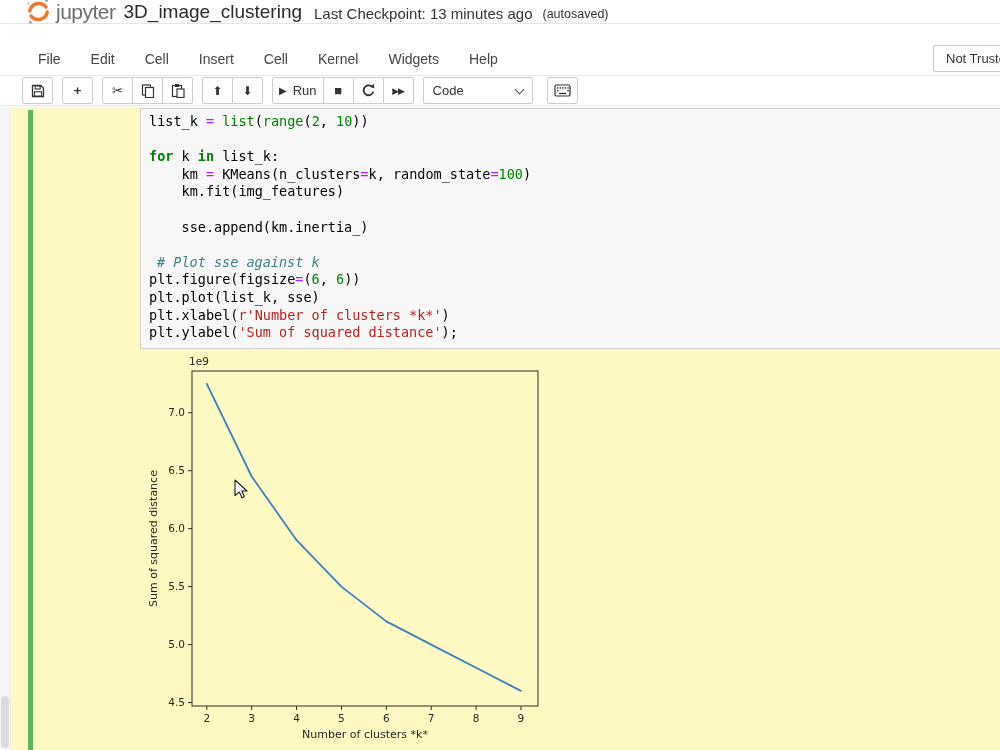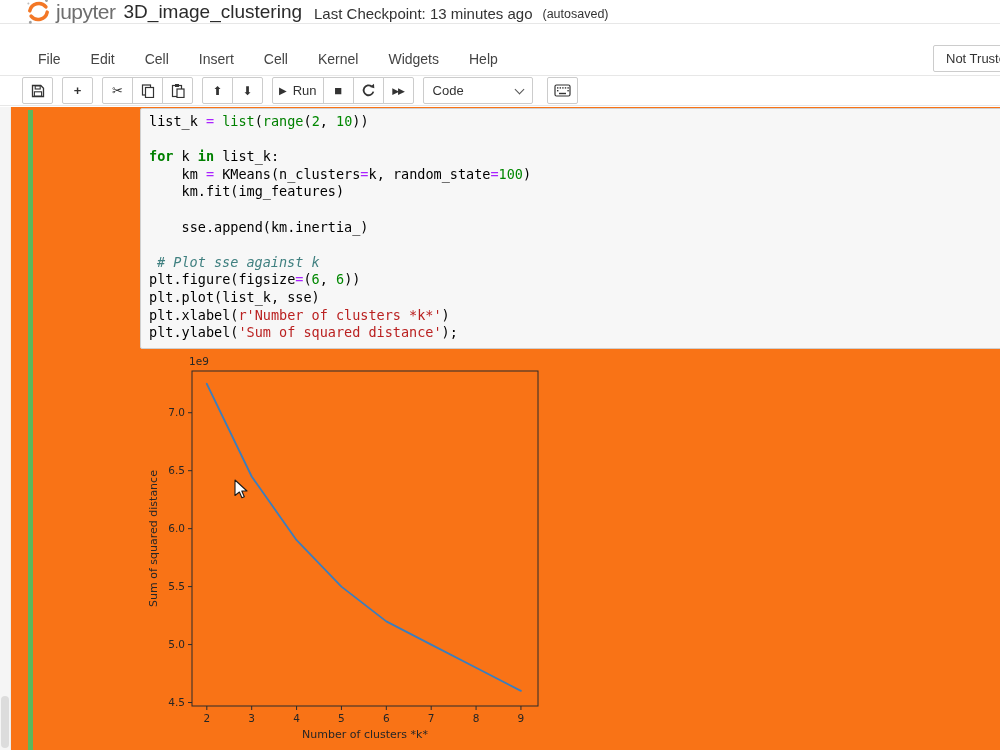--- a/index.html
+++ b/index.html
@@ -31,21 +31,21 @@
   .tb-group .tb-btn:first-child{border-top-left-radius:2px;border-bottom-left-radius:2px;}
   .tb-group .tb-btn:last-child{border-top-right-radius:2px;border-bottom-right-radius:2px;} .glyph-md{font-size:13px;}
   .glyph-arrow{font-size:12px;} .glyph-ff{font-size:9px;letter-spacing:-1px;}
   .run-play{font-size:10px;margin-right:6px;}
   .cell-type-select{width:110px;height:27px;box-sizing:border-box;border:1px solid #ccc;border-radius:2px;background:#fff;
           display:flex;align-items:center;justify-content:space-between;padding:0 9px;font-size:13px;color:#333;margin-right:14px;}
   .chevron{width:6px;height:6px;border-right:1.6px solid #555;border-bottom:1.6px solid #555;
            transform:rotate(45deg);margin-top:-3px;}
 
   
-  #notebook{position:absolute;top:107px;left:0;right:0;bottom:0;background:#f97316;text-decoration:underline;}
+  #notebook{position:absolute;top:107px;left:0;right:0;bottom:0;background:#fef9c3;text-decoration:underline;}
   .scroll-track{position:absolute;left:0;top:0;width:10px;bottom:0;background:#f5f5f5;border-right:1px solid #ededed;}
   .scroll-thumb{position:absolute;left:1px;width:8px;bottom:2px;height:52px;background:#dcdcdc;border-radius:4px;}
   .sel-bar{position:absolute;left:28px;width:5px;top:3px;bottom:0;}
   .input-area{position:absolute;left:140px;top:1px;right:-2px;height:241px;background:#f7f7f7;
               border:1px solid #cfcfcf;border-radius:2px;box-sizing:border-box;padding:4px 8px;}
   .code{font-family:"DejaVu Sans Mono",monospace;font-size:13.5px;line-height:17.6px;white-space:pre;color:#000;}
   .tok-kw{font-weight:bold;} .tok-com{font-style:italic;margin-left:8px;}
   .output-area{position:absolute;left:145px;top:246px;width:402px;height:398px;}
   #cursor{position:absolute;left:234px;top:478px;width:18px;height:24px;z-index:20;}
 </style>

